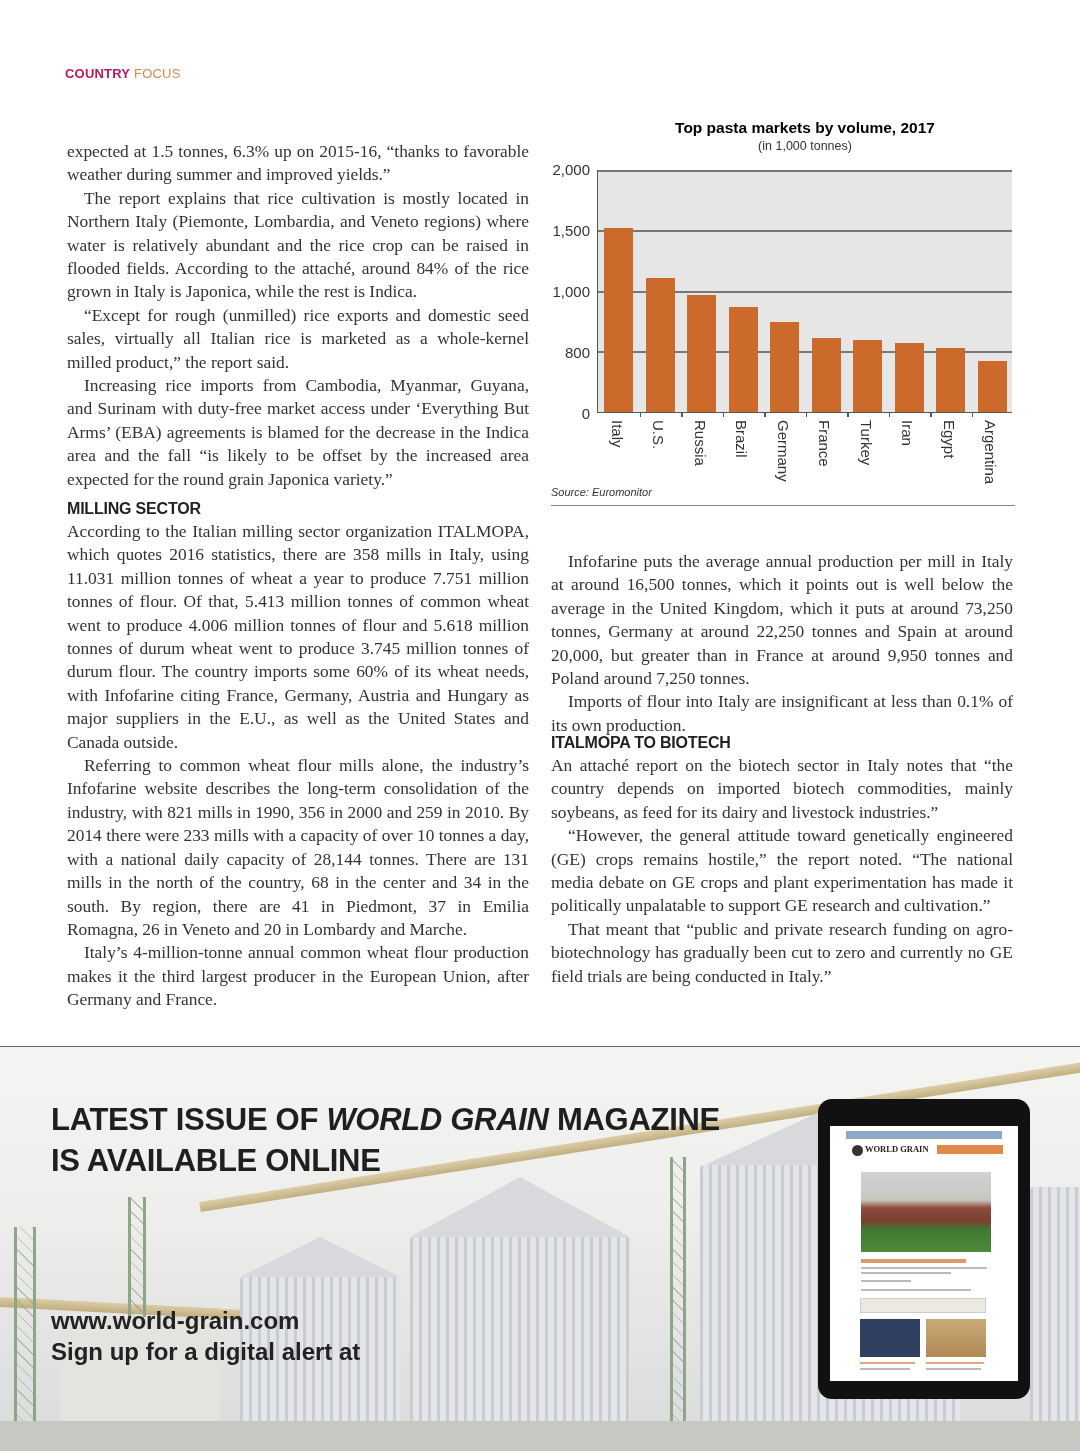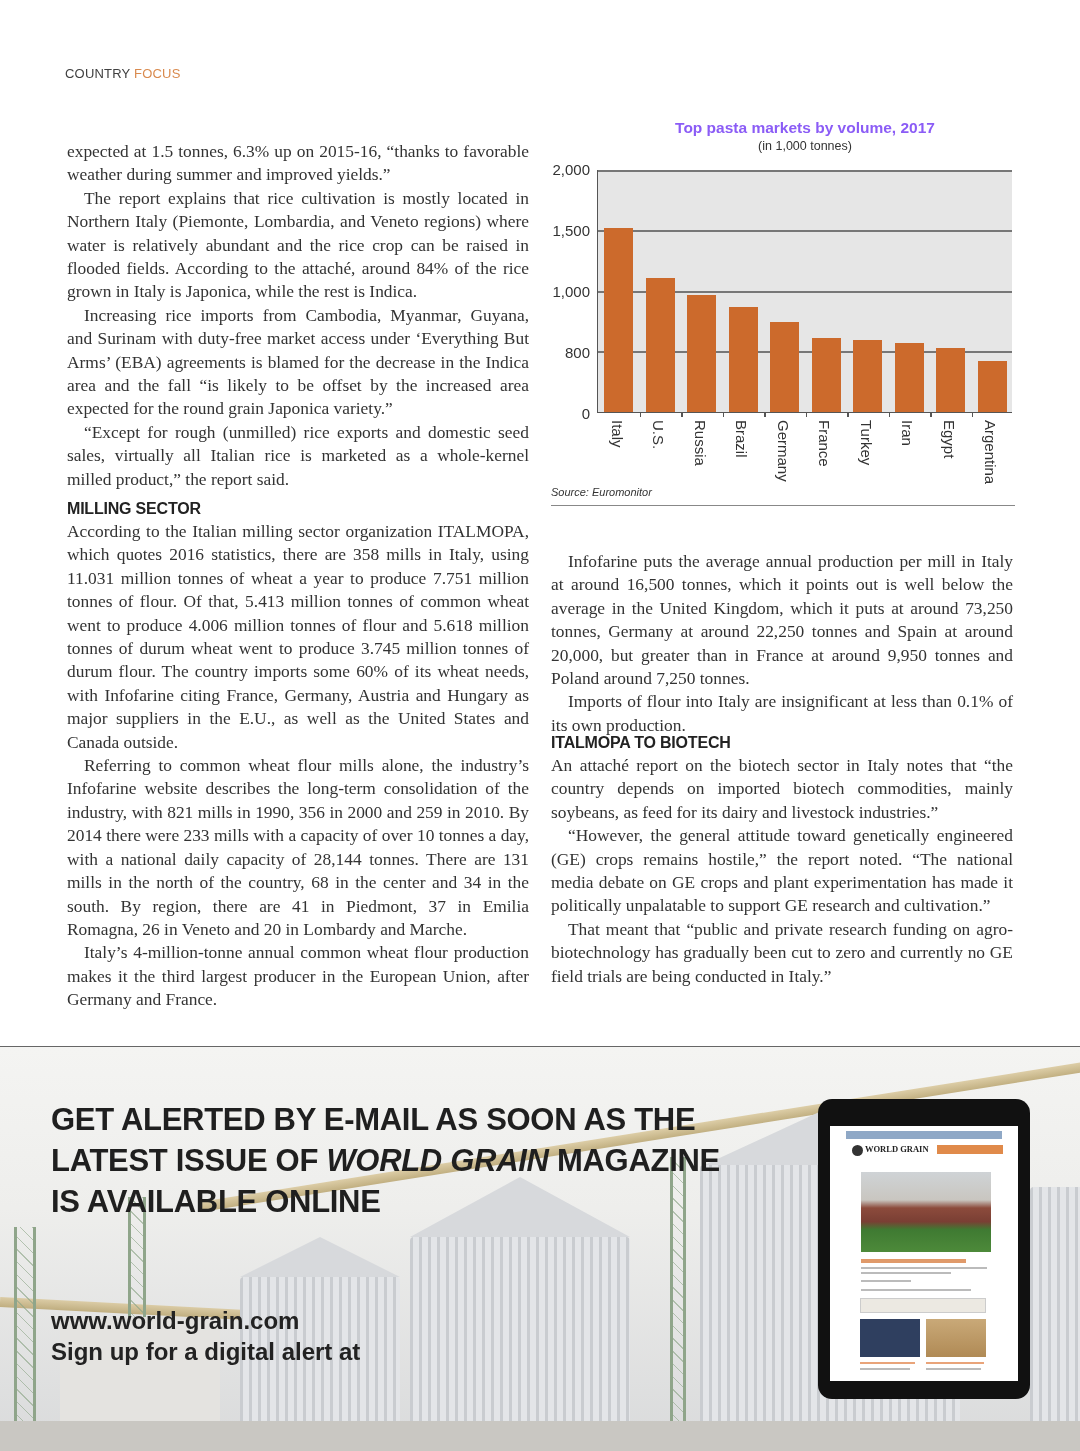--- a/index.html
+++ b/index.html
@@ -1,34 +1,34 @@
 <!DOCTYPE html>
 <html><head>
 <meta charset="utf-8">
 <style>
   * { box-sizing: border-box; margin: 0; padding: 0; }
   html, body { width: 1080px; height: 1451px; background: #ffffff; overflow: hidden; }
   body { position: relative; font-family: "Liberation Serif", serif; color: #2a2a2a; }
 
   .header { position: absolute; left: 65px; top: 66px; font-family: "Liberation Sans", sans-serif; font-size: 13px; letter-spacing: 0.2px; }
-  .header .k1 { font-weight: normal; color: #404040; }
+  .header .k1 { font-weight: bold; color: #be185d; }
   .header .k2 { color: #d98a4e; }
 
   .col { position: absolute; font-size: 17.4px; line-height: 23.4px; text-align: justify; color: #333; }
   .col p { text-indent: 17px; }
   .col p.noindent { text-indent: 0; }
   .col h3 { font-family: "Liberation Sans", sans-serif; font-size: 16px; font-weight: bold; color: #222; letter-spacing: -0.2px; line-height: 23px; }
   .col1a { left: 67px; top: 140px; width: 462px; }
   .col1b { left: 67px; top: 497px; width: 462px; }
   .col2b { left: 551px; top: 522px; width: 462px; margin-top: 28px; }
   .col2c { left: 551px; top: 731px; width: 462px; }
 
   
   .chart { position: absolute; left: 540px; top: 115px; width: 475px; height: 395px; font-family: "Liberation Sans", sans-serif; }
-  .chart-title { position: absolute; left: 0; width: 530px; top: 4px; text-align: center; font-weight: bold; font-size: 15.5px; color: #8b5cf6; padding-left: 0; }
+  .chart-title { position: absolute; left: 0; width: 530px; top: 4px; text-align: center; font-weight: bold; font-size: 15.5px; color: #000000; padding-left: 0; }
   .chart-sub { position: absolute; left: 0; width: 530px; top: 24px; text-align: center; font-size: 12.5px; color: #333; }
   .plot { position: absolute; left: 57px; top: 55px; width: 415px; height: 243px; background: #e6e6e6; border-left: 1.5px solid #555; border-bottom: 1.5px solid #555; }
   .grid { position: absolute; left: 0; right: 0; height: 1.5px; background: #777; }
   .ytick { position: absolute; left: 0; width: 50px; text-align: right; font-size: 15px; color: #333; }
   .bar { position: absolute; bottom: 0; width: 29px; background: #cc6a2c; }
   .xtick { position: absolute; bottom: -5px; width: 1.5px; height: 5px; background: #555; }
   .xlabel { position: absolute; top: 305px; font-size: 15px; color: #333; writing-mode: vertical-rl; white-space: nowrap; }
   .source { position: absolute; left: 11px; top: 371px; font-size: 11px; font-style: italic; color: #333; }
   .chart-rule { position: absolute; left: 11px; right: 0; top: 390px; height: 1px; background: #888; }
 
@@ -65,22 +65,22 @@
 <body>
 
 <div class="header">
   <span class="k1">COUNTRY</span>
   <span class="k2">FOCUS</span>
 </div>
 
 <div class="col col1a">
   <p class="noindent">expected at 1.5 tonnes, 6.3% up on 2015-16, “thanks to favorable weather during summer and improved yields.”</p>
   <p>The report explains that rice cultivation is mostly located in Northern Italy (Piemonte, Lombardia, and Veneto regions) where water is relatively abundant and the rice crop can be raised in flooded fields. According to the attaché, around 84% of the rice grown in Italy is Japonica, while the rest is Indica.</p>
+  <p>“Except for rough (unmilled) rice exports and domestic seed sales, virtually all Italian rice is marketed as a whole-kernel milled product,” the report said.</p>
   <p>Increasing rice imports from Cambodia, Myanmar, Guyana, and Surinam with duty-free market access under ‘Everything But Arms’ (EBA) agreements is blamed for the decrease in the Indica area and the fall “is likely to be offset by the increased area expected for the round grain Japonica variety.”</p>
-  <p>“Except for rough (unmilled) rice exports and domestic seed sales, virtually all Italian rice is marketed as a whole-kernel milled product,” the report said.</p>
 </div>
 
 <div class="col col1b">
   <h3>MILLING SECTOR</h3>
   <p class="noindent">According to the Italian milling sector organization ITALMOPA, which quotes 2016 statistics, there are 358 mills in Italy, using 11.031 million tonnes of wheat a year to produce 7.751 million tonnes of flour. Of that, 5.413 million tonnes of common wheat went to produce 4.006 million tonnes of flour and 5.618 million tonnes of durum wheat went to produce 3.745 million tonnes of durum flour. The country imports some 60% of its wheat needs, with Infofarine citing France, Germany, Austria and Hungary as major suppliers in the E.U., as well as the United States and Canada outside.</p>
   <p>Referring to common wheat flour mills alone, the industry’s Infofarine website describes the long-term consolidation of the industry, with 821 mills in 1990, 356 in 2000 and 259 in 2010. By 2014 there were 233 mills with a capacity of over 10 tonnes a day, with a national daily capacity of 28,144 tonnes. There are 131 mills in the north of the country, 68 in the center and 34 in the south. By region, there are 41 in Piedmont, 37 in Emilia Romagna, 26 in Veneto and 20 in Lombardy and Marche.</p>
   <p>Italy’s 4-million-tonne annual common wheat flour production makes it the third largest producer in the European Union, after Germany and France.</p>
 </div>
 
 <div class="chart">
@@ -158,21 +158,20 @@
   <div class="silo" style="left:240px; top:230px; width:160px; height:150px;"></div>
   <div class="silo-roof" style="left:410px; top:130px; border-left-width:110px; border-right-width:110px; border-bottom-width:60px;"></div>
   <div class="silo" style="left:410px; top:190px; width:220px; height:190px;"></div>
   <div class="silo-roof" style="left:700px; top:60px; border-left-width:130px; border-right-width:130px; border-bottom-width:60px;"></div>
   <div class="silo" style="left:700px; top:118px; width:260px; height:262px;"></div>
   <div class="silo" style="left:1030px; top:140px; width:60px; height:240px;"></div>
   <div class="silo" style="left:60px; top:270px; width:160px; height:110px; background:#e4e3e0;"></div>
   <div class="ground"></div>
 
   <div class="ad-head">
-    <div>GET ALERTED BY E-MAIL AS SOON AS THE</div>
     <div><span>LATEST ISSUE OF </span><i>WORLD GRAIN</i><span> MAGAZINE</span></div>
     <div>IS AVAILABLE ONLINE</div>
   </div>
 
   <div class="ad-sub">
     <div>www.world-grain.com</div>
     <div>Sign up for a digital alert at</div>
   </div>
 
   <div class="tablet">

